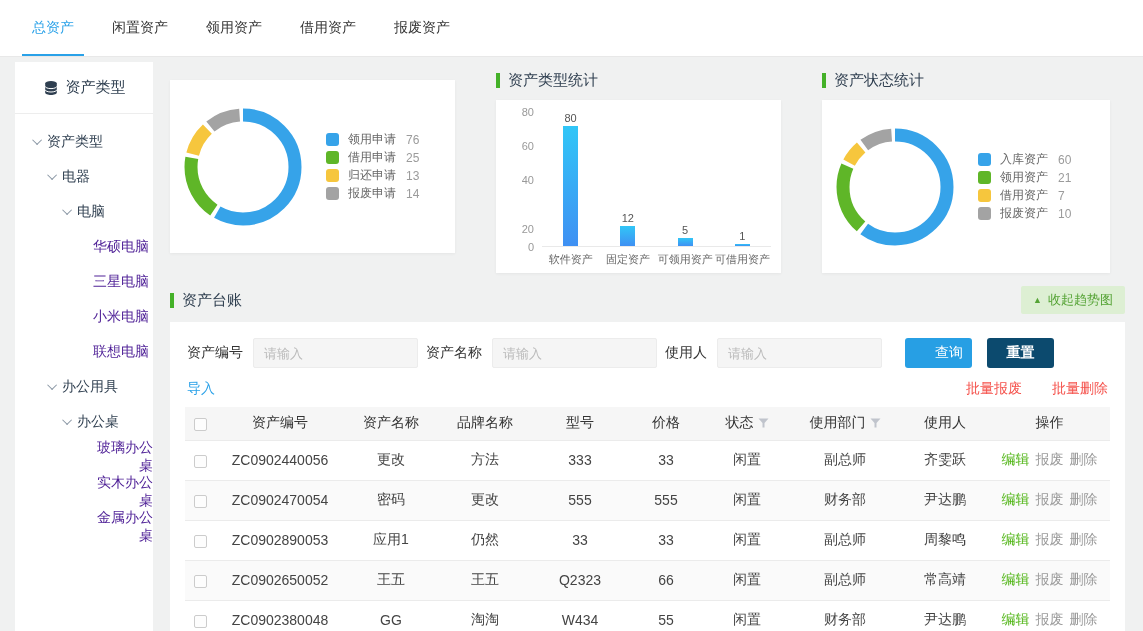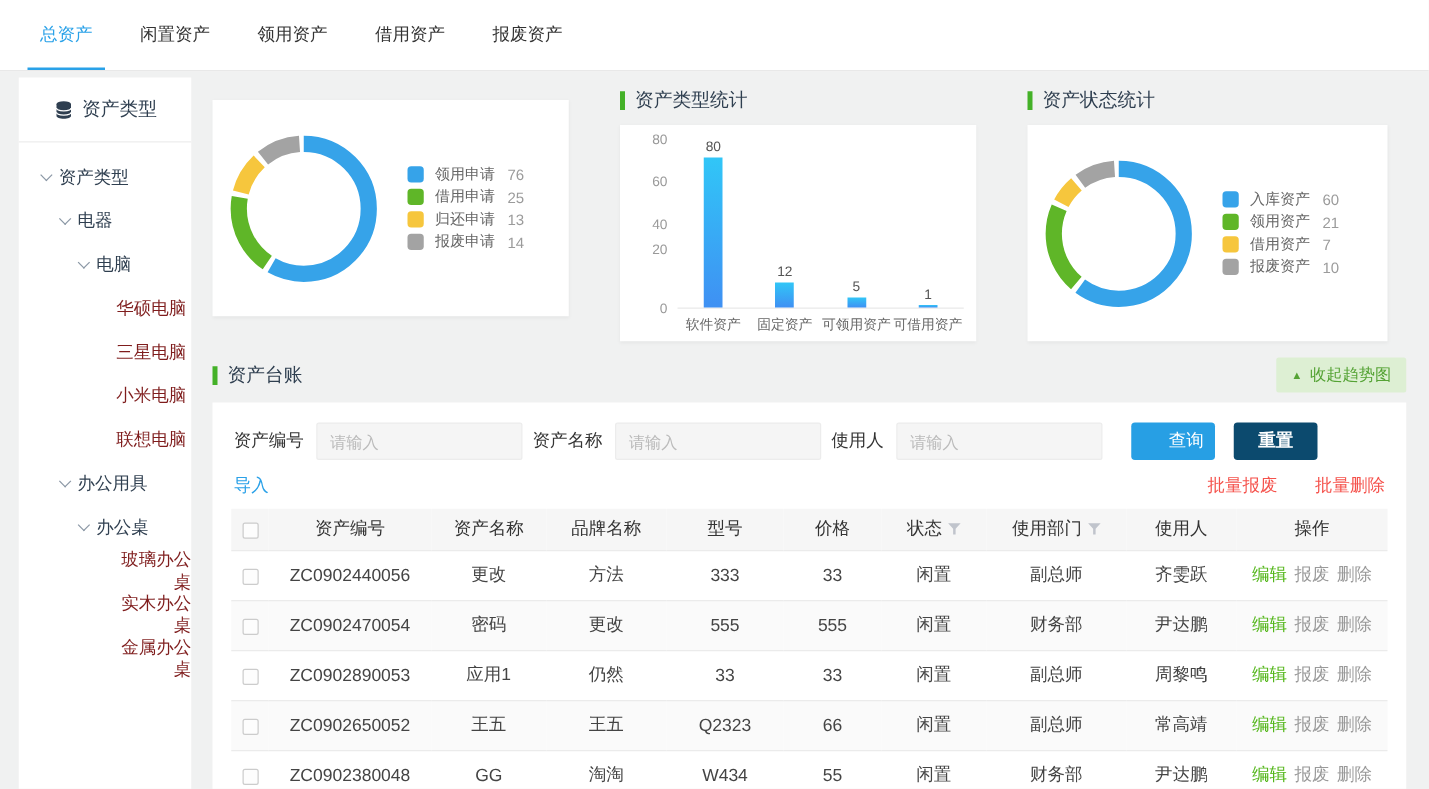--- a/index.html
+++ b/index.html
@@ -12,21 +12,21 @@
   .tab { line-height:55px; padding:0 10px; margin:0 9px; cursor:pointer; color:#333; font-size:14px;
     border-bottom:2px solid transparent; }
   .tab.active { color:#29a1e8; border-bottom-color:#29a1e8; }
 
   
   .sidebar { position:absolute; left:15px; top:62px; width:138px; height:569px; background:#fff;text-align:right; }
   .side-header { height:52px; border-bottom:1px solid #ededed; display:flex; align-items:center;
     justify-content:center; gap:7px; color:#2f3f50; font-size:15px; }
   .tree { padding-top:10px; }
   .tree-item { height:35px; display:flex; align-items:center; font-size:14px; color:#2f3f50; cursor:pointer; }
-  .tree-item.leaf { color:#7f1d1d;font-family:Liberation Serif, serif; }
+  .tree-item.leaf { color:#4c1d95;font-family:Liberation Serif, serif; }
   .caret { width:7px; height:7px; border-left:1px solid #8a97a5; border-bottom:1px solid #8a97a5;
     transform:rotate(-45deg) translateY(-2px); margin-right:5px; flex:none; }
 
   
   .charts-row { position:absolute; left:170px; top:70px; width:940px; display:flex;
     justify-content:space-between; }
   .chart-section { width:285px; }
   .chart-section:last-child { width:288px; }
   .sec-title { display:flex; align-items:center; height:20px; color:#2f3f50; font-size:15px; }
   .green-bar { width:4px; height:15px; background:#44b128; margin-right:8px; flex:none; }
@@ -189,21 +189,21 @@
     </div>
   </section>
 
   <section class="chart-section">
     <div class="sec-title">
       <span class="green-bar"></span>
       <span>资产类型统计</span>
     </div>
     <div class="card bar-card" id="barcard">
         <div class="ytick" style="top: 141px;">0</div>
-        <div class="ytick" style="top: 94px;">20</div>
+        <div class="ytick" style="top: 123px;">20</div>
         <div class="ytick" style="top: 73.5px;">40</div>
         <div class="ytick" style="top: 39.75px;">60</div>
         <div class="ytick" style="top: 6px;">80</div>
         <div class="bar-plot">
           <div class="bar-col">
             <div class="bar-val">80</div>
             <div class="bar" style="height: 135px;"></div>
           </div>
           <div class="bar-col">
             <div class="bar-val">12</div>

